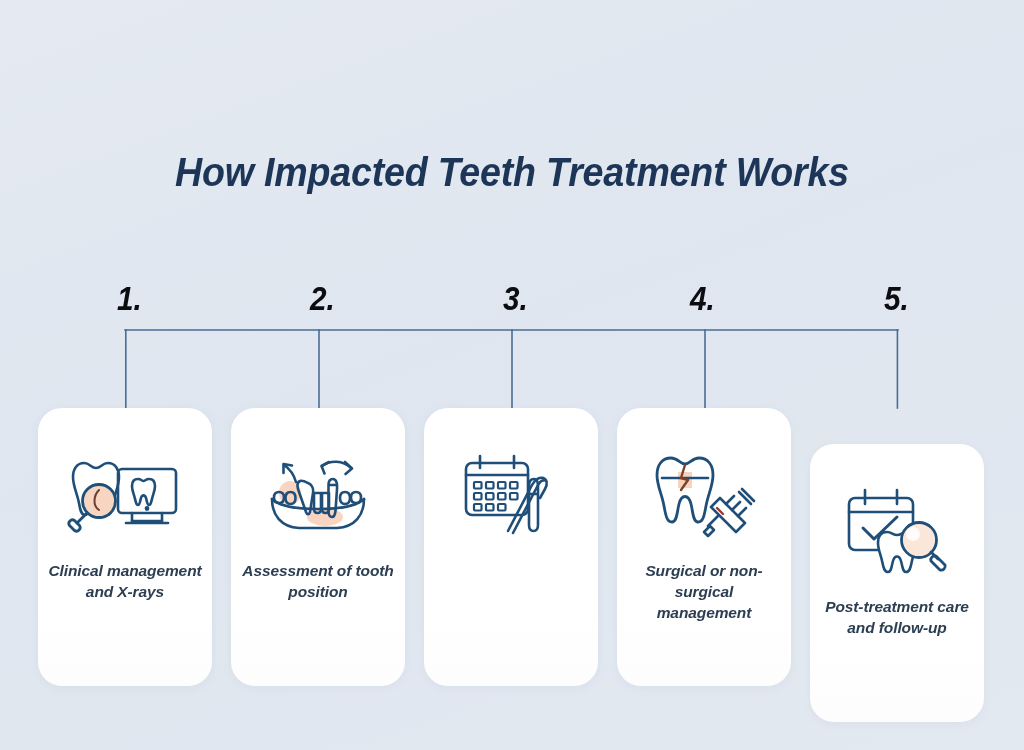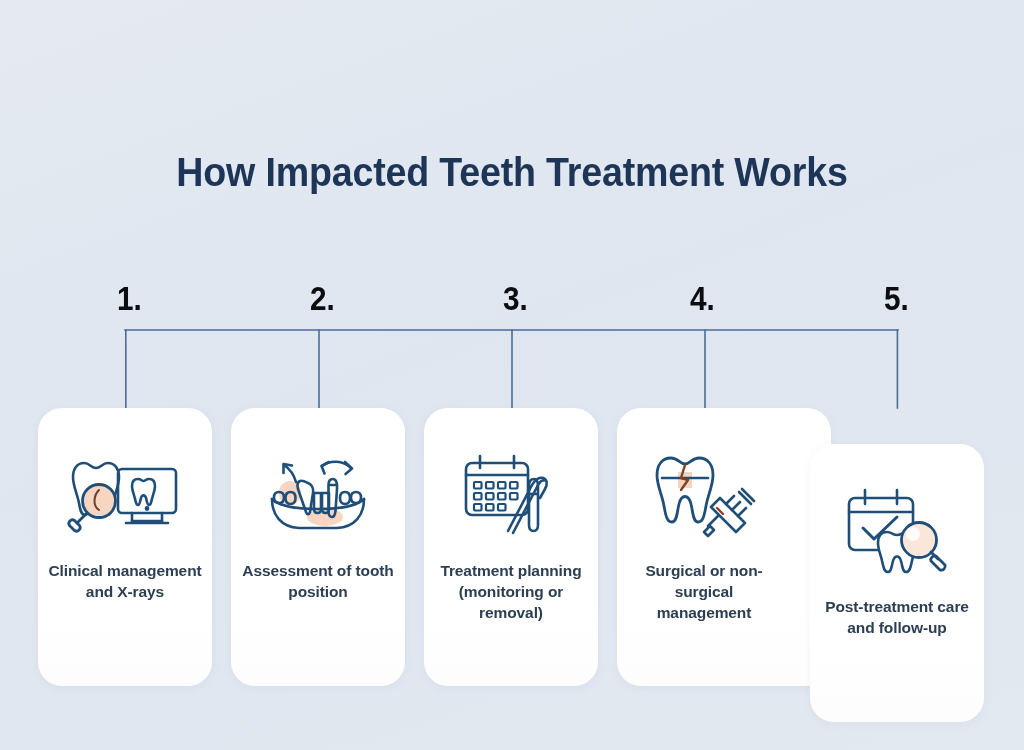--- a/index.html
+++ b/index.html
@@ -11,20 +11,21 @@
     height: 750px;
     overflow: hidden;
     font-family: "Liberation Sans", sans-serif;
     background: linear-gradient(160deg, #e5eaf2 0%, #dfe6ef 45%, #e3e9f1 100%);
   }
 
   .canvas {
     position: relative;
     width: 997px;
     height: 750px;
+    font-style: italic;
   }
 
   
   .title {
     position: absolute;
     left: 0;
     top: 150px;
     width: 1024px;
     text-align: center;
     font-family: "Liberation Sans Narrow", "Liberation Sans", sans-serif;
@@ -231,24 +232,23 @@
 
             <path d="M52 82 L76 36 C79 30 84 28 87 29"></path>
             <path d="M57 84 L81 38 C84 32 86 31 88 31.5"></path>
             <path d="M87 29 C91 30 92 35 89 40 L84 49"></path>
 
             <path d="M78 30 C74.5 30 73 33 73 37 L73 76 C73 80 75 82 77.5 82 C80 82 82 80 82 76 L82 37 C82 33 81 30 78 30 Z"></path>
             <path d="M73.5 45 L81.5 45"></path>
           </g>
         </svg>
       </div>
-      <div class="card-label">Treatment planning (monitoring or removal)</div>
-    </div>
-
-    <div class="card" style="left:617px;padding-left:40px;">
+    </div>
+
+    <div class="card" style="left:617px;">
       <div class="card-icon">
         <svg width="112" height="92" viewBox="0 0 112 92">
 
           <path d="M23 10 C14 10 9 17 9 27 C9 38 14 46 16 58 C17.5 66 18.5 74 24 74 C29 74 29 64 31 56 C32.5 50 34.5 48.5 37 48.5 C39.5 48.5 41.5 50 43 56 C45 64 45 74 50 74 C55.5 74 56.5 66 58 58 C60 46 65 38 65 27 C65 17 60 10 51 10 C44 10 42 16 37 16 C32 16 30 10 23 10 Z" fill="#ffffff" stroke="#1f4e79" stroke-width="2.8" stroke-linejoin="round"></path>
 
           <path d="M30 24 L44 24 L44 40 L30 40 Z" fill="#f8cdb6" opacity="0.9"></path>
           <g fill="none" stroke="#1f4e79" stroke-width="2.6" stroke-linecap="round" stroke-linejoin="round">
             <path d="M14 30 L60 30"></path>
             <path d="M37 17 L33 30 L40 32 L33 42" stroke="#7a4228" stroke-width="2.4"></path>
             <path d="M30 25 L44 38 M44 25 L30 38" stroke="#7a4228" stroke-width="1.6" opacity="0"></path>

